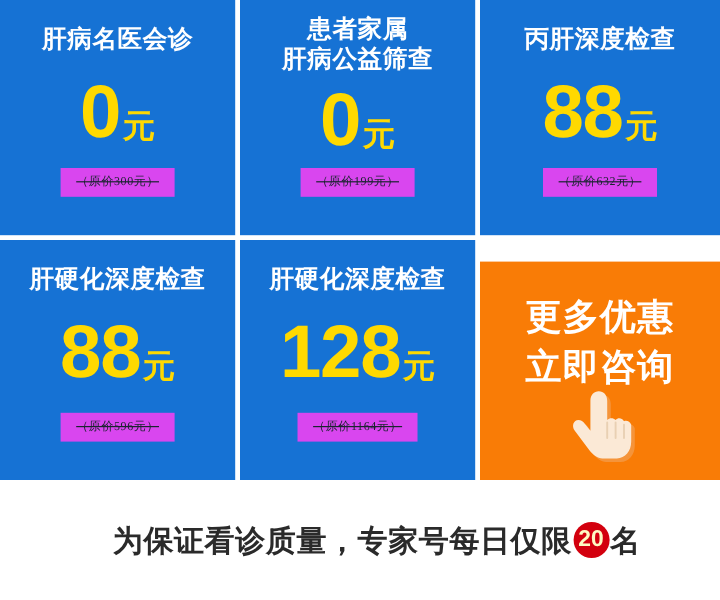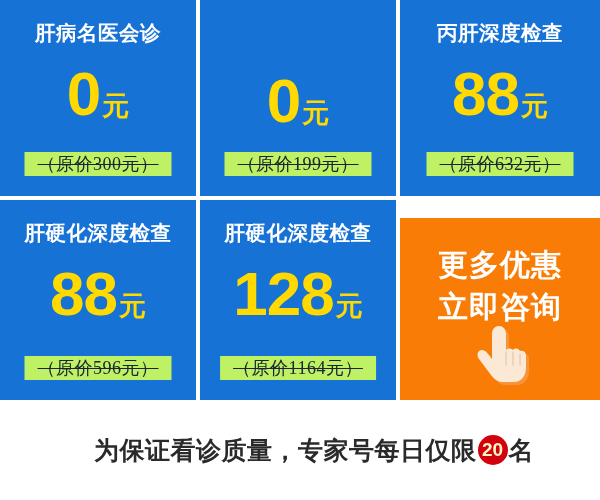--- a/index.html
+++ b/index.html
@@ -93,24 +93,24 @@
     font-weight: bold;
     margin-left: 2px;
     vertical-align: baseline;
   }
 
   
   .offer-original {
     position: absolute;
     left: 50%;
     transform: translateX(-50%);
-    bottom: 20px;
-    background: #bef264;
+    bottom: 32px;
+    background: #d946ef;
     color: #1b2430;
-    font-size: 18px;
+    font-size: 10px;
     line-height: 24px;
     height: 24px;
     padding: 0 13px;
     white-space: nowrap;
     text-decoration: line-through;
     text-decoration-thickness: 1px;
     font-family: "Liberation Serif", "DejaVu Serif", serif;
     letter-spacing: 0.5px;
   }
 
@@ -191,20 +191,24 @@
       </div>
       <div class="offer-price">
         <span class="amount">0</span><span class="unit">元</span>
       </div>
       <div class="offer-original">（原价300元）</div>
     </div>
 
     <div class="grid-divider"></div>
 
     <div class="offer-cell two-line">
+      <div class="offer-title">
+        <span class="line">患者家属</span>
+        <span class="line">肝病公益筛查</span>
+      </div>
       <div class="offer-price">
         <span class="amount">0</span><span class="unit">元</span>
       </div>
       <div class="offer-original">（原价199元）</div>
     </div>
 
     <div class="grid-divider"></div>
 
     <div class="offer-cell">
       <div class="offer-title">

